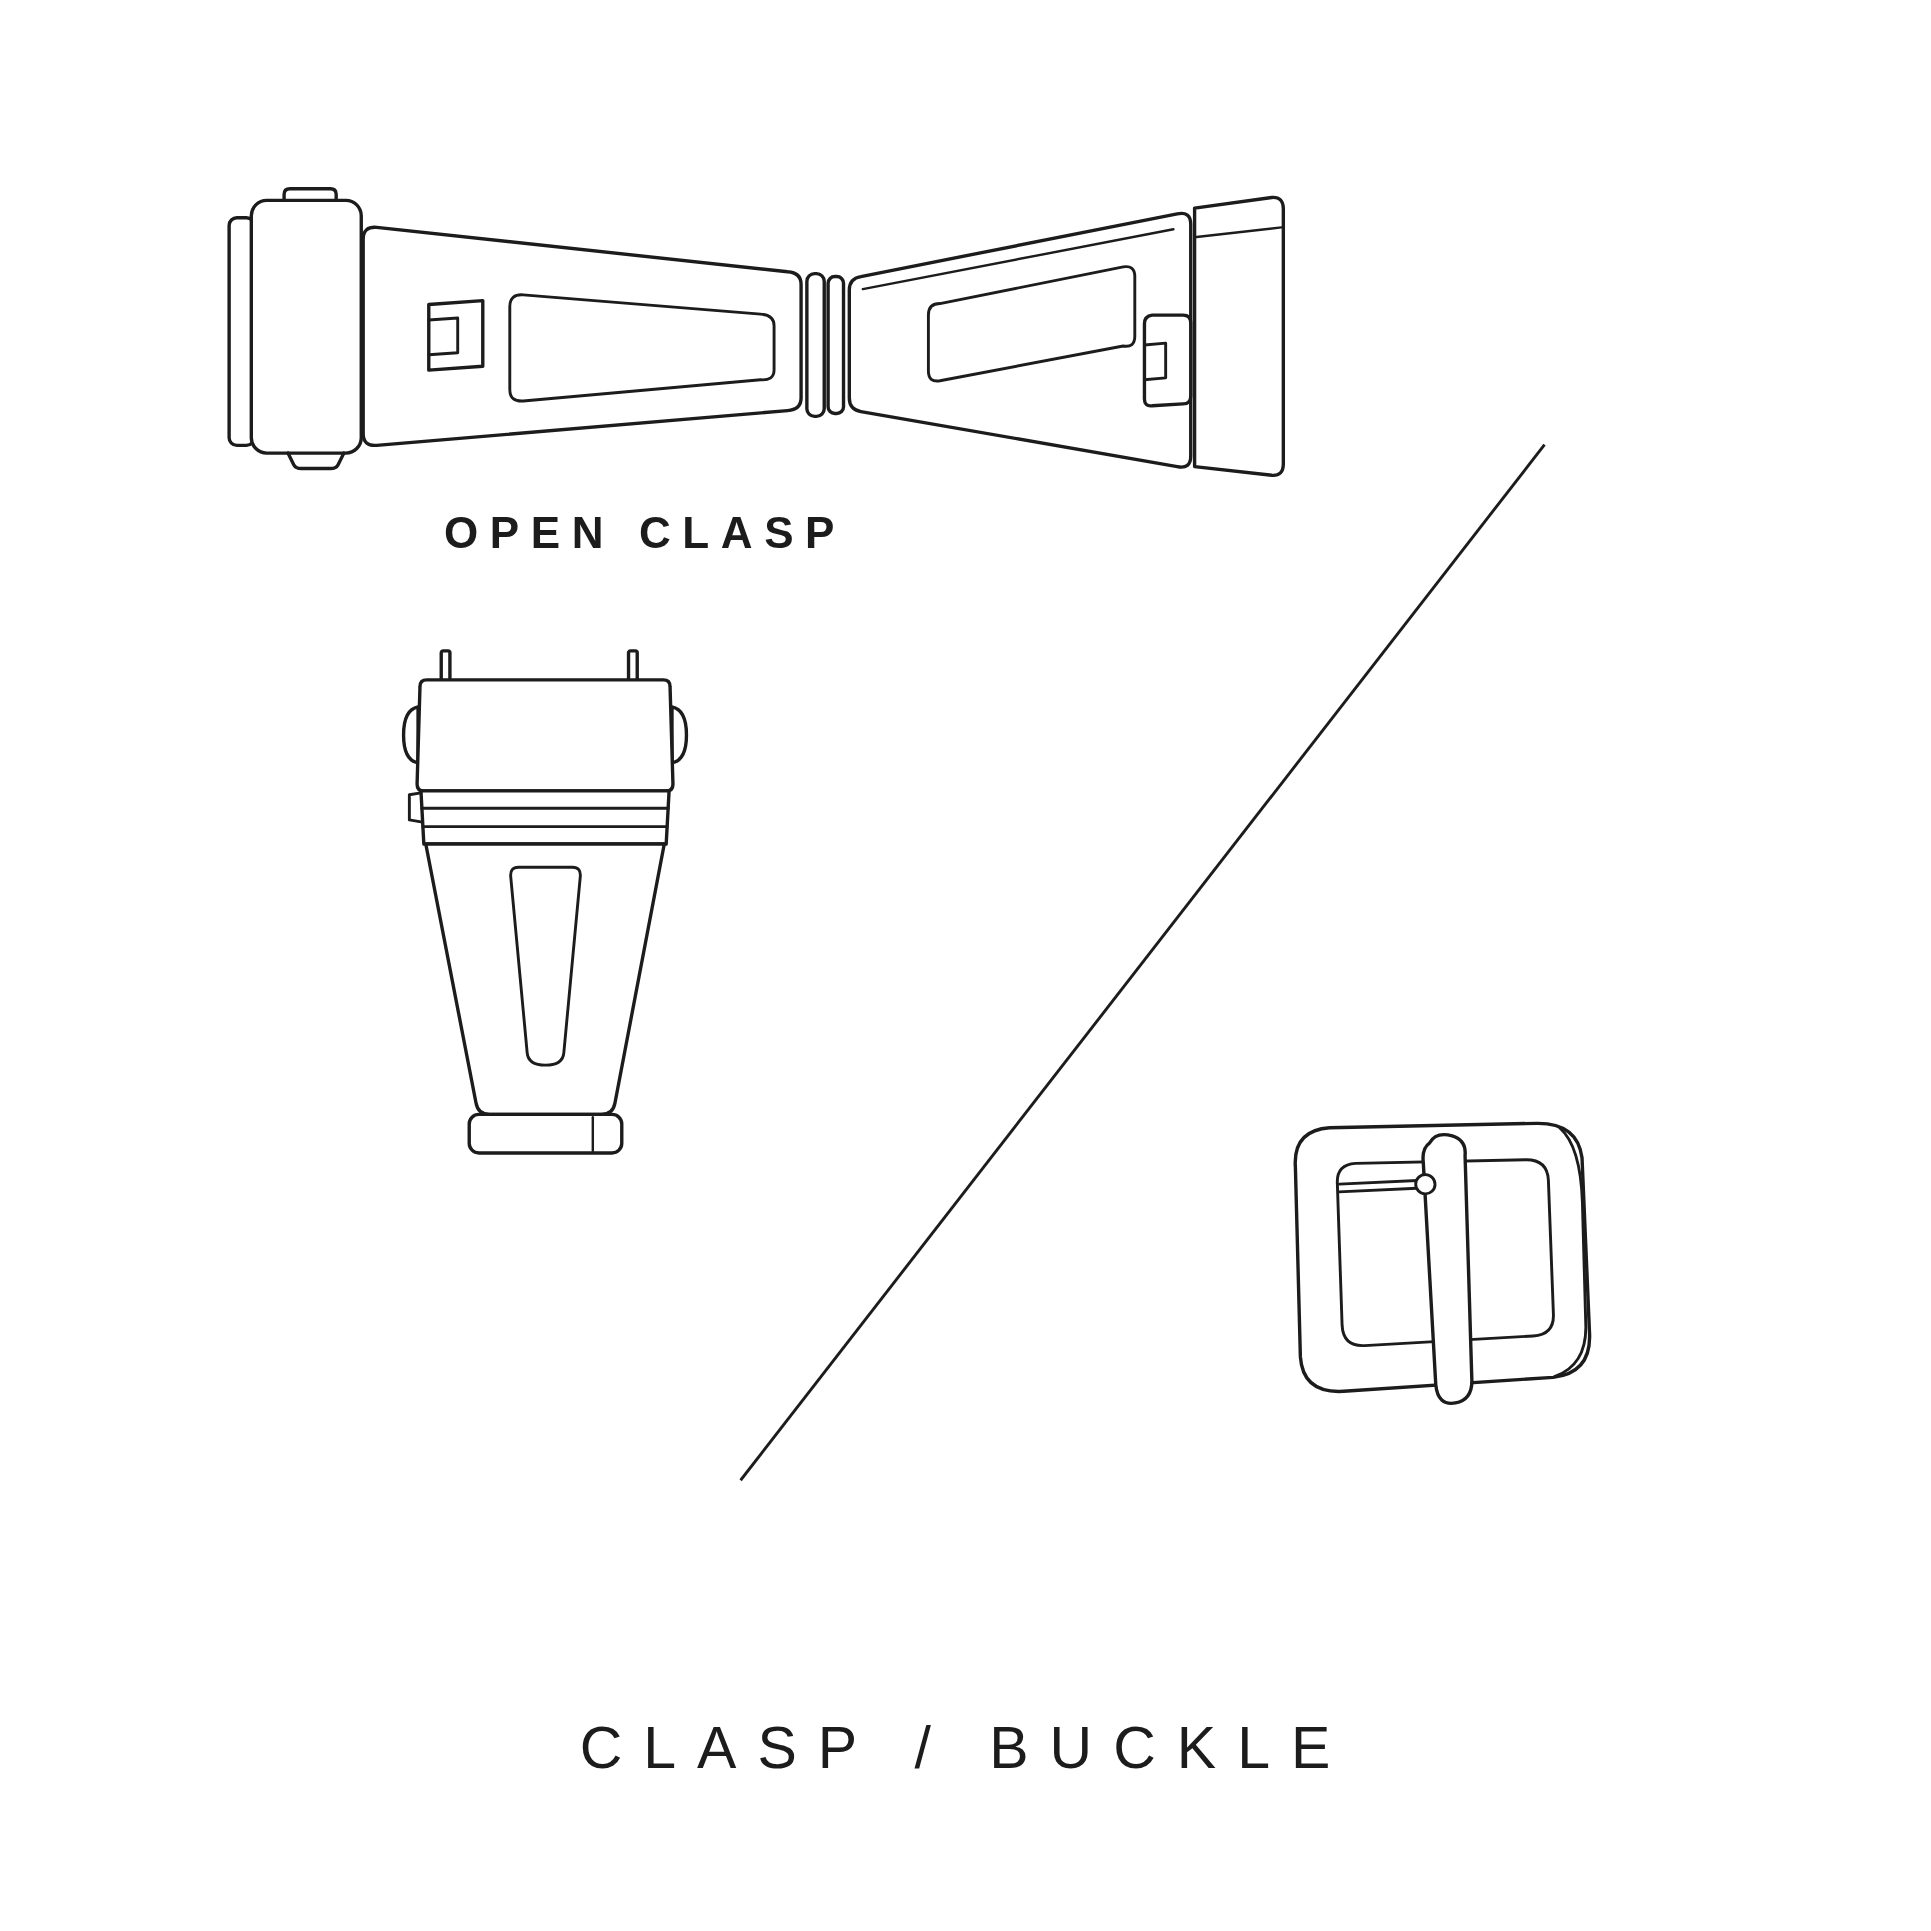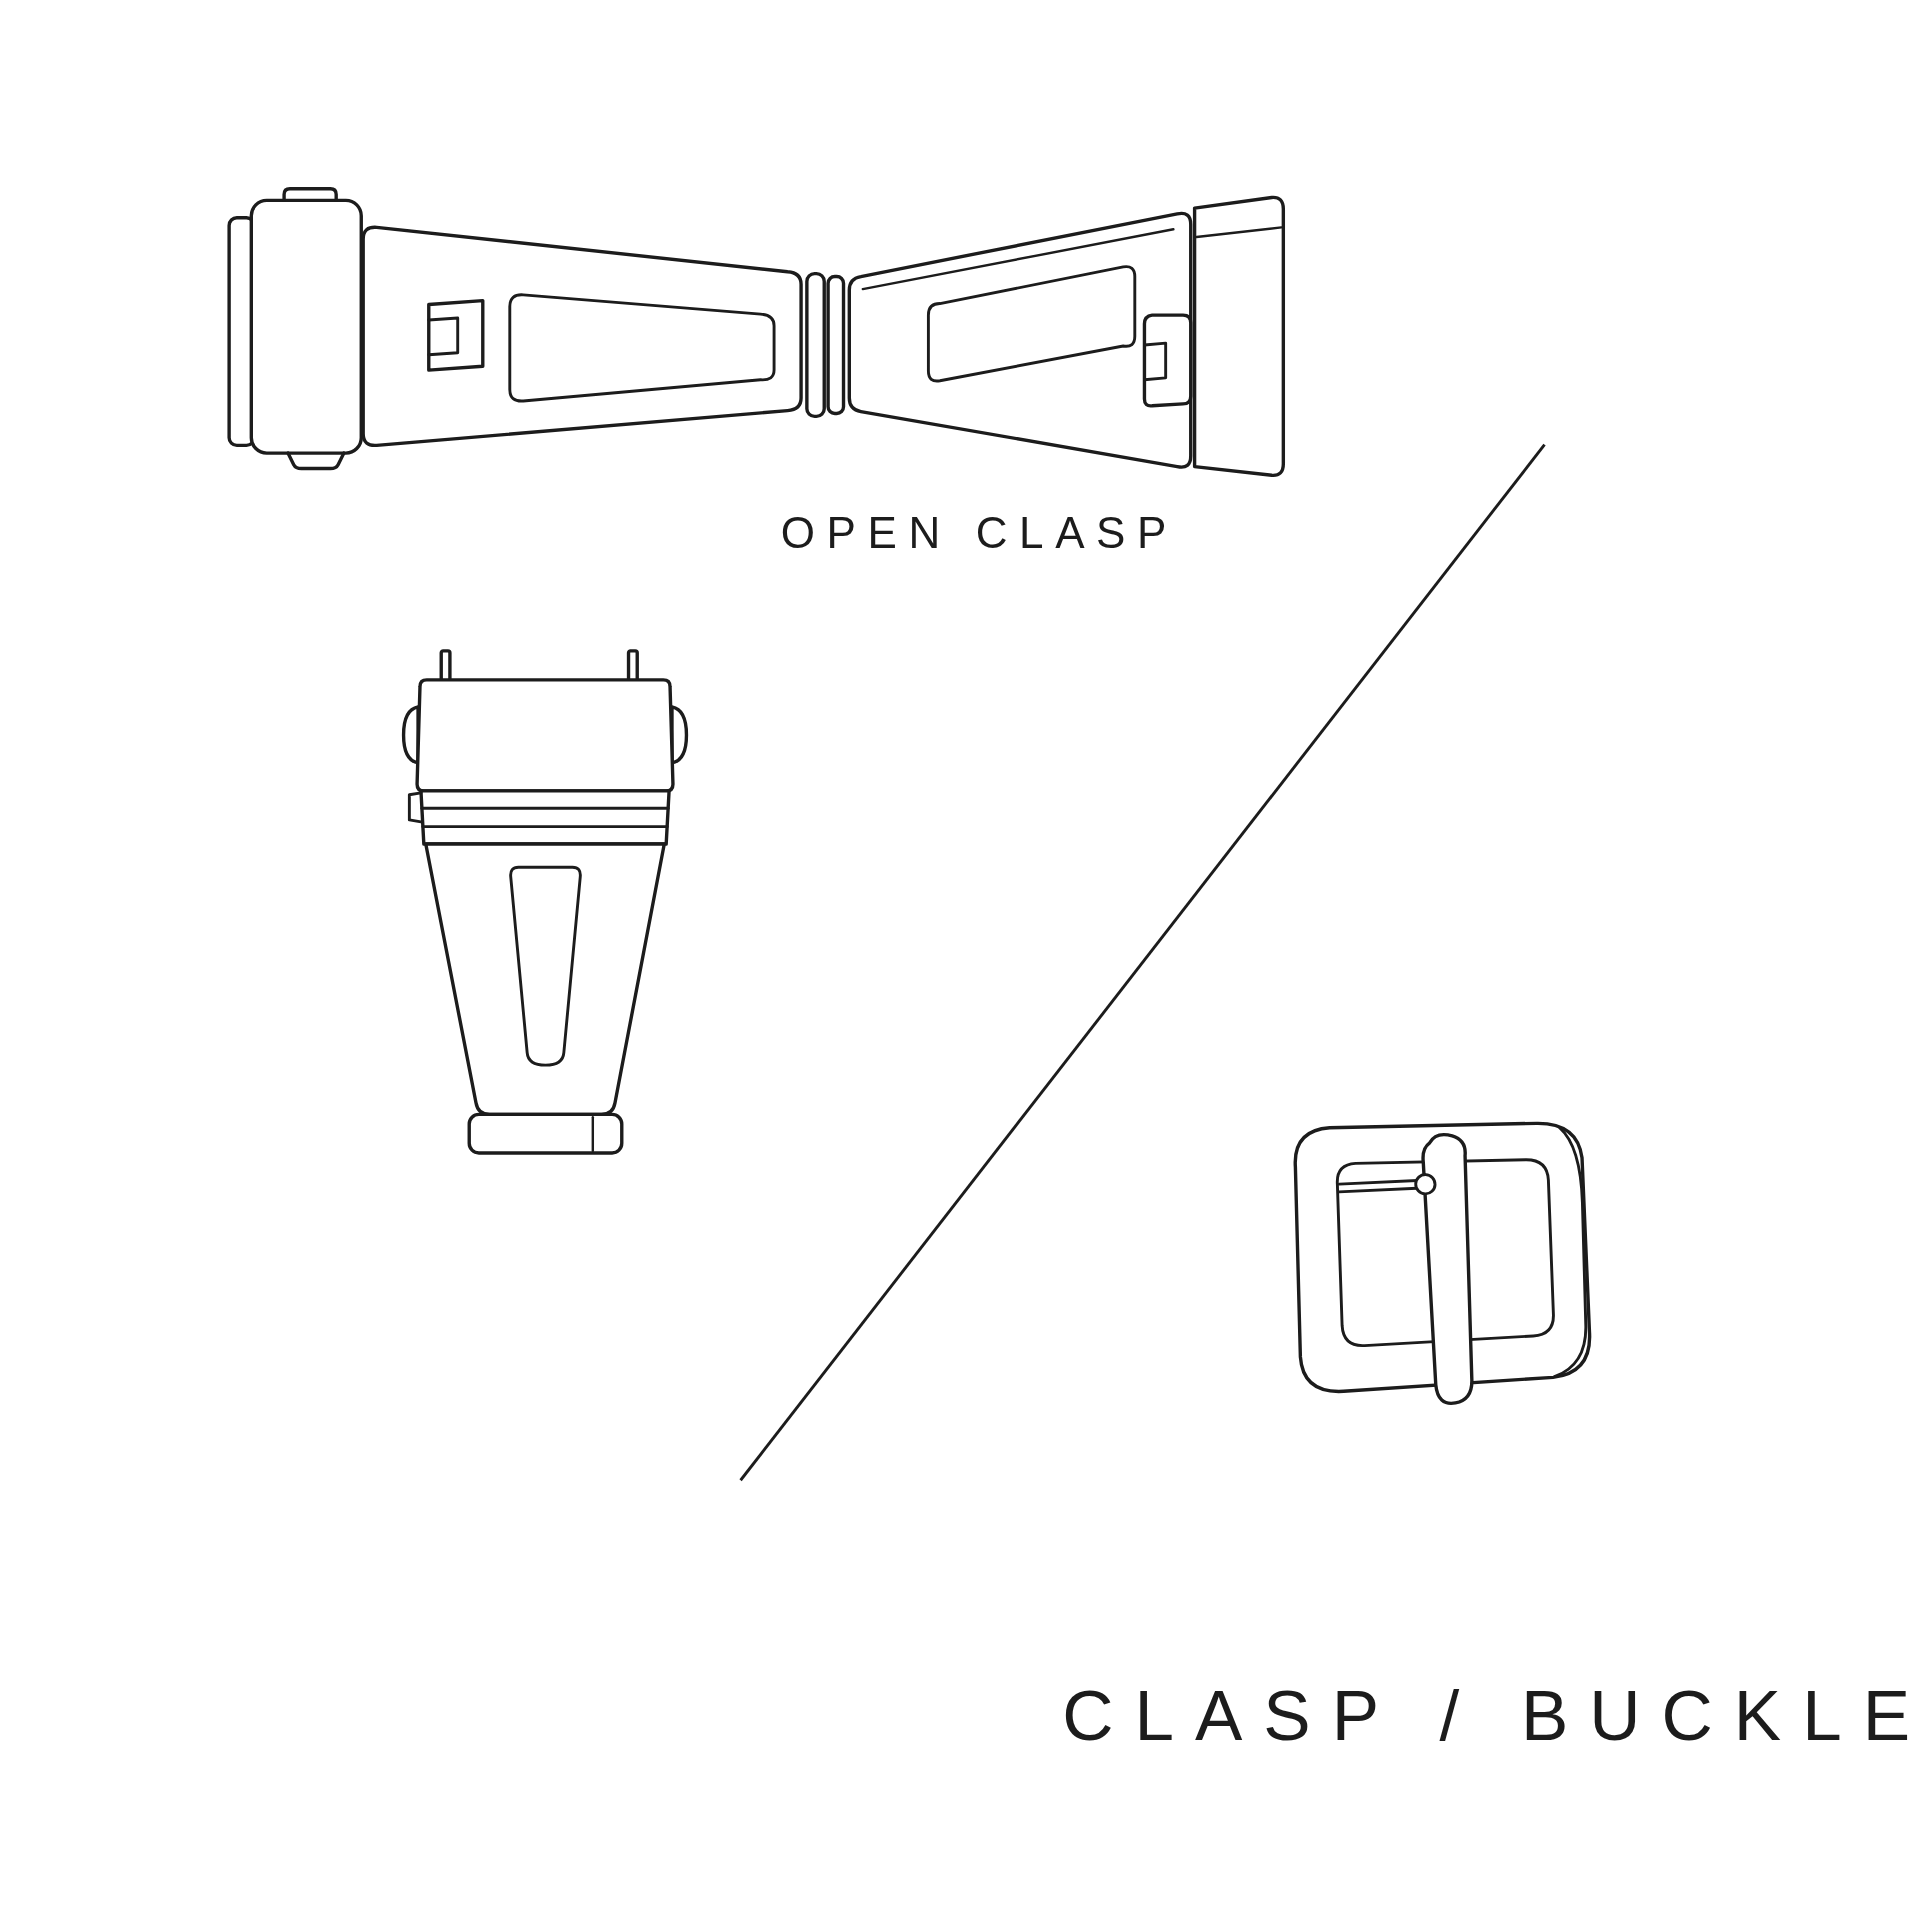--- a/index.html
+++ b/index.html
@@ -11,34 +11,34 @@
     height: 1931px;
     background: var(--bg);
     overflow: hidden;
     font-family: "Liberation Sans", sans-serif;
     color: var(--ink);
   }
   .fig { position: absolute; }
   svg { display: block; color: var(--ink); }
   .caption {
     position: absolute;
-    text-align: right;
+    text-align: left;
     font-size: 44px;
-    font-weight: 400;
+    font-weight: 700;
     letter-spacing: 11.6px;
     color: var(--ink);
     white-space: nowrap;
   }
   .title {
     position: absolute;
     left: 0;
     right: 0;
-    top: 1675px;
-    text-align: right;
-    font-size: 71px;
+    top: 1714px;
+    text-align: center;
+    font-size: 59px;
     font-weight: 500;
     letter-spacing: 21px;
     color: var(--ink);
     white-space: nowrap;
   }
 </style>
 </head>
 <body>
 
 <div class="page">

